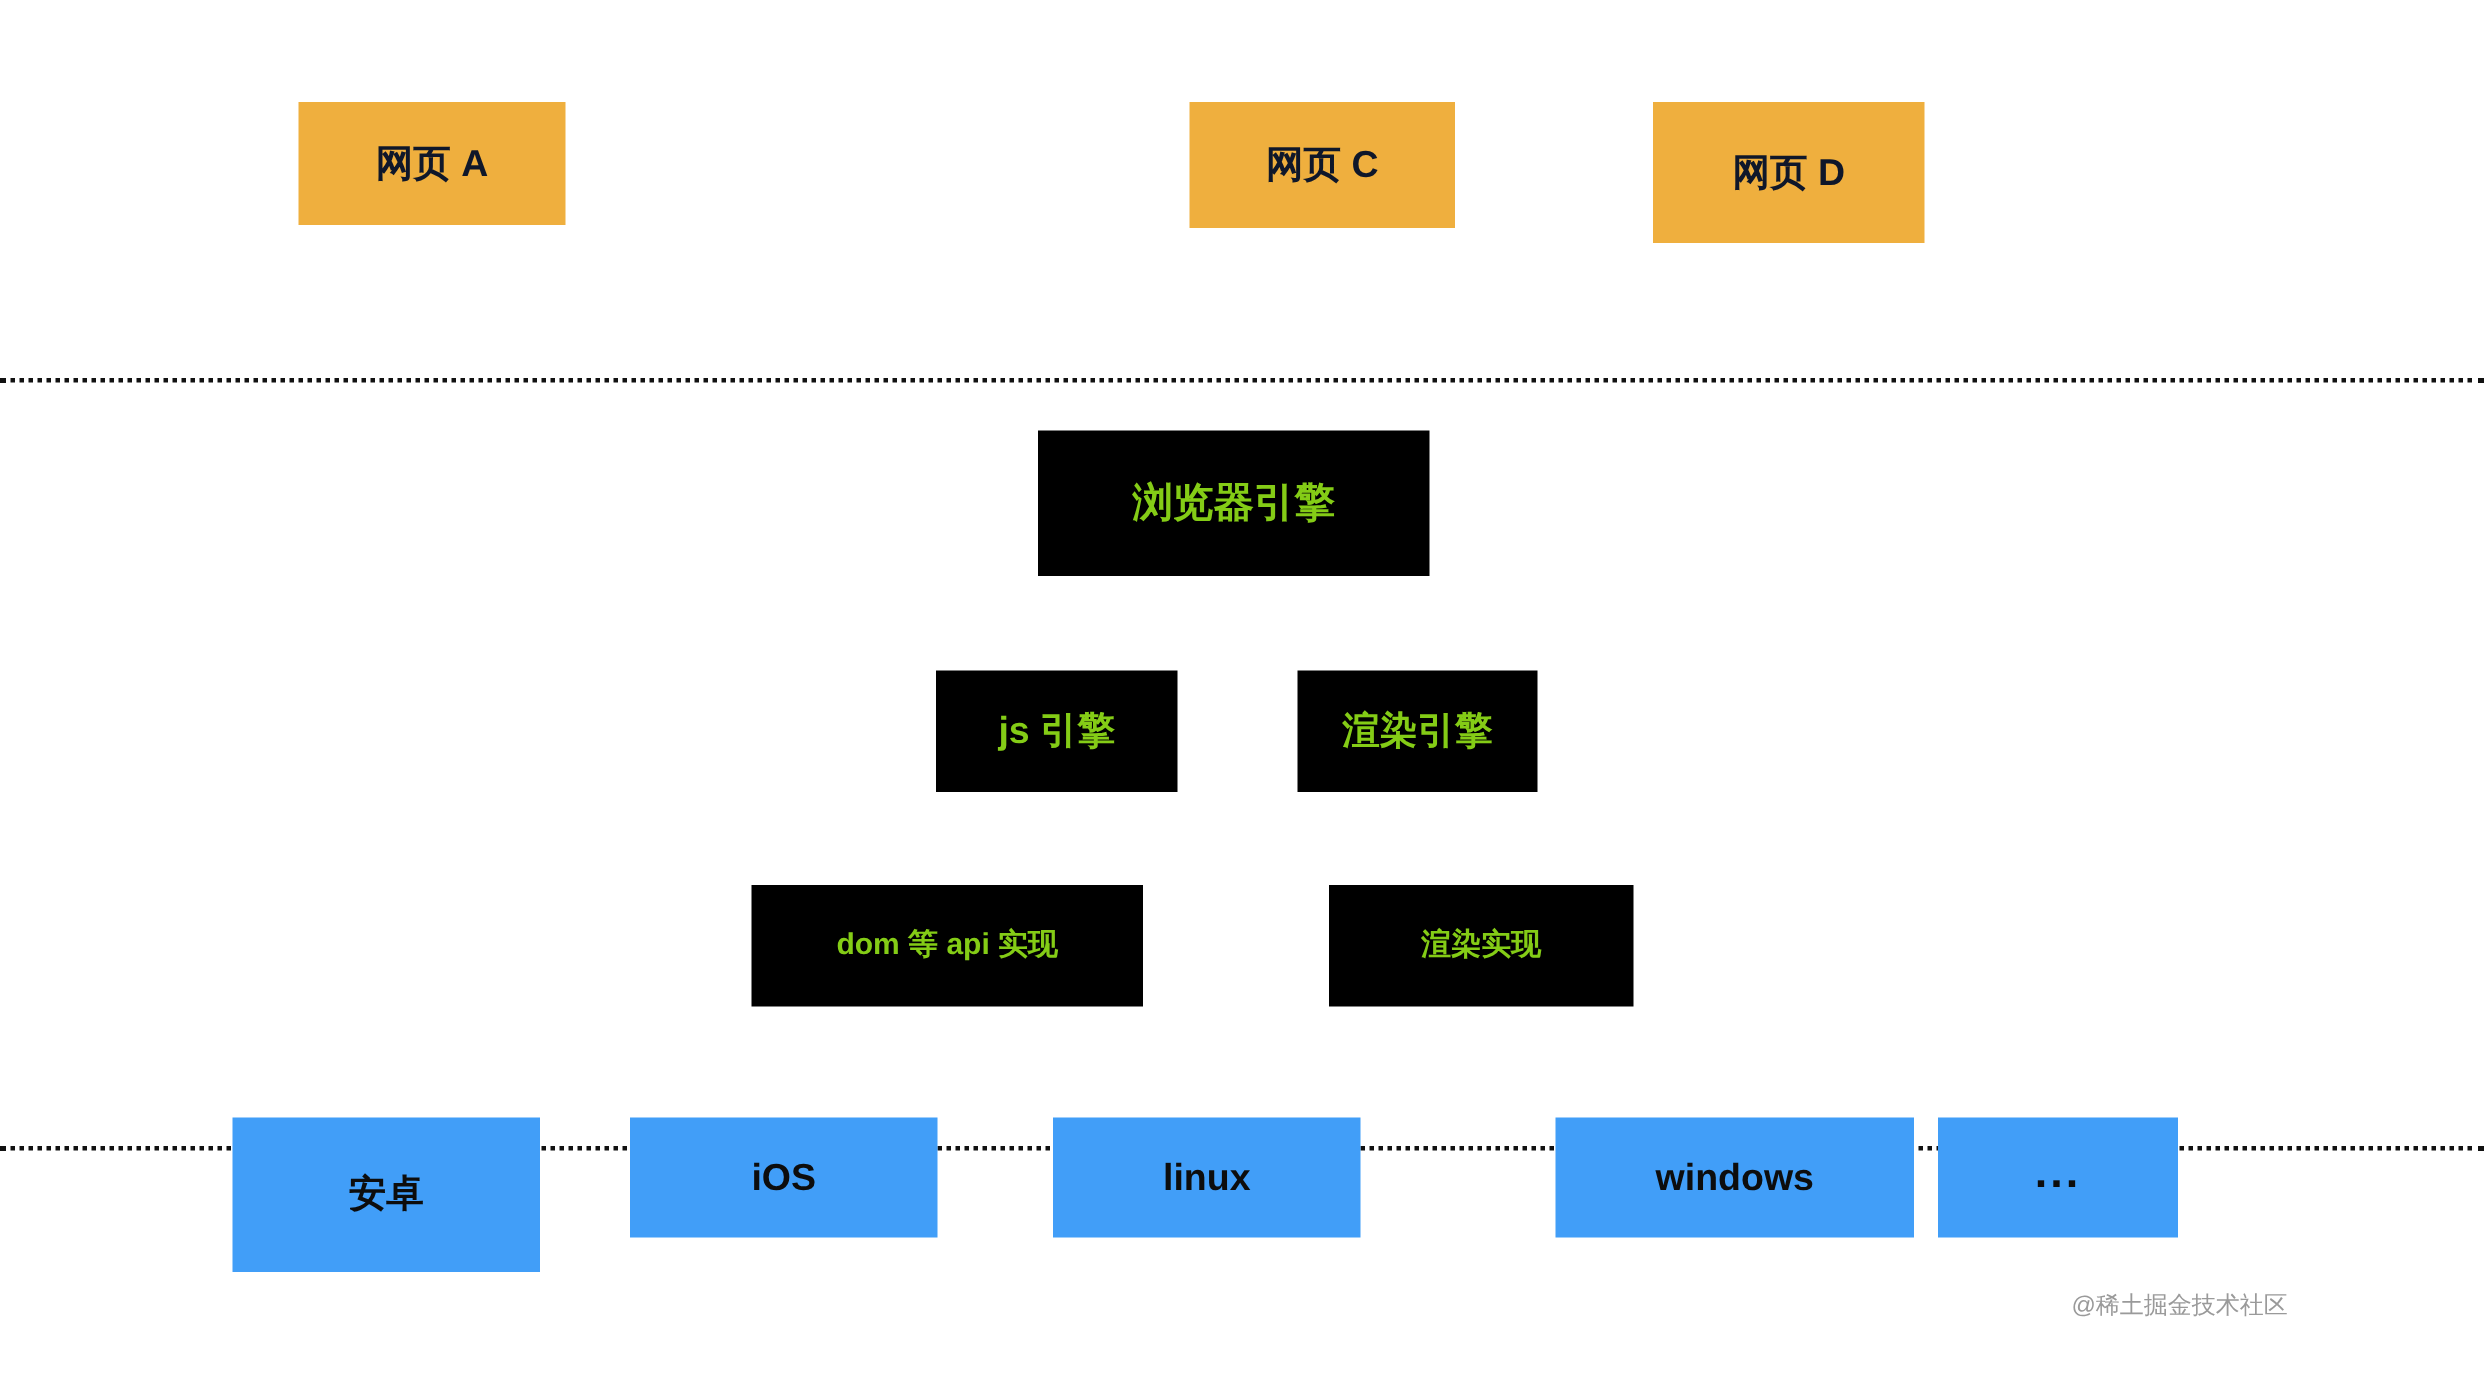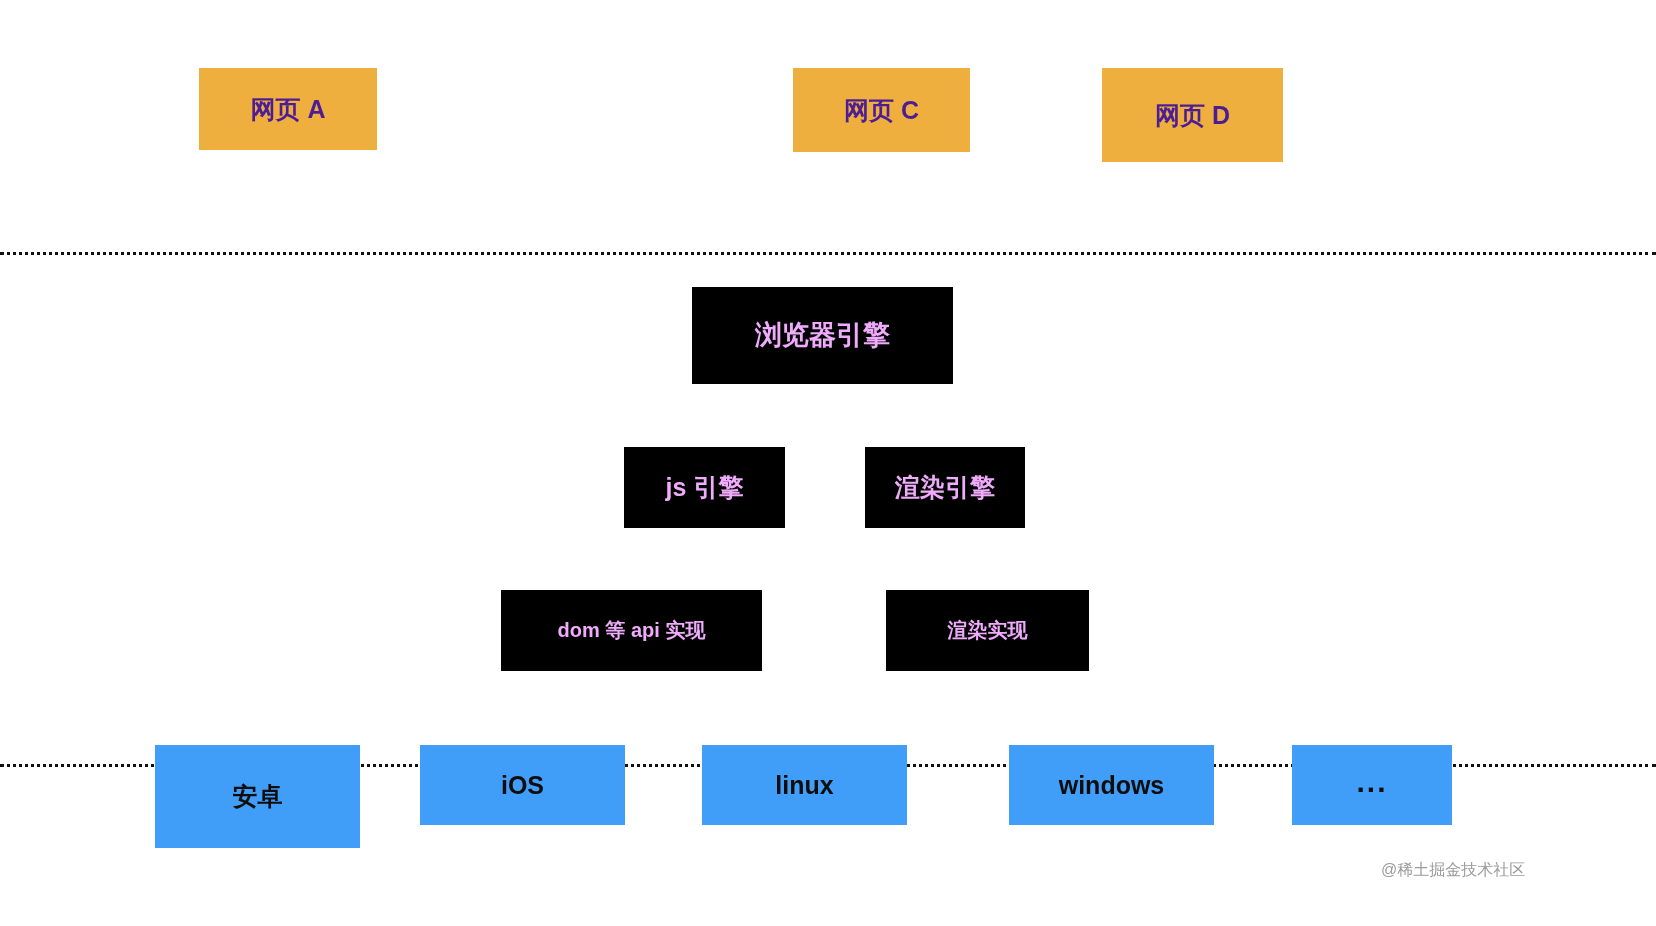--- a/index.html
+++ b/index.html
@@ -29,29 +29,29 @@
     box-sizing: border-box;
     text-align: center;
     line-height: 1.15;
     white-space: nowrap;
     user-select: none;
   }
 
   
   .page-node {
     background: #EFAF3E;
-    color: #4c1d95;
+    color: #0f172a;
     font-size: 25px;
     font-weight: 700;
   }
 
   
   .engine-node {
     background: #000000;
-    color: #f0abfc;
+    color: #84cc16;
     font-weight: 700;
   }
   .engine-node.lvl1 { font-size: 27px; }
   .engine-node.lvl2 { font-size: 25px; }
   .engine-node.lvl3 { font-size: 20px; }
 
   
   .os-node {
     background: #419EF8;
     color: #0d0d0d;
@@ -129,21 +129,21 @@
   </div>
 
   <div class="node os-node" style="left:420px; top:745px; width:205px; height:80px;">
     <span>iOS</span>
   </div>
 
   <div class="node os-node" style="left:702px; top:745px; width:205px; height:80px;">
     <span>linux</span>
   </div>
 
-  <div class="node os-node" style="left:1009px; top:745px; width:205px; height:80px;">
+  <div class="node os-node" style="left:1037px; top:745px; width:239px; height:80px;">
     <span>windows</span>
   </div>
 
   <div class="node os-node ellipsis" style="left:1292px; top:745px; width:160px; height:80px;">
     <span>...</span>
   </div>
 
   <div class="watermark" style="left:1381px; top:860px;">
     <span>@稀土掘金技术社区</span>
   </div>

